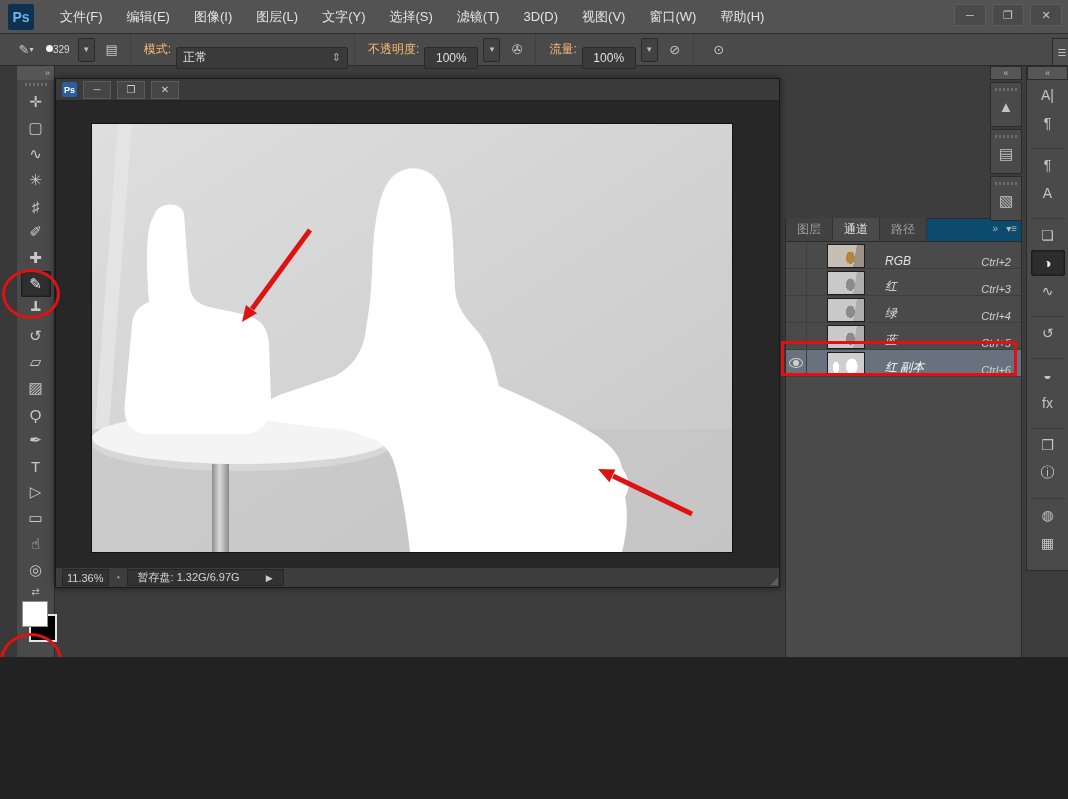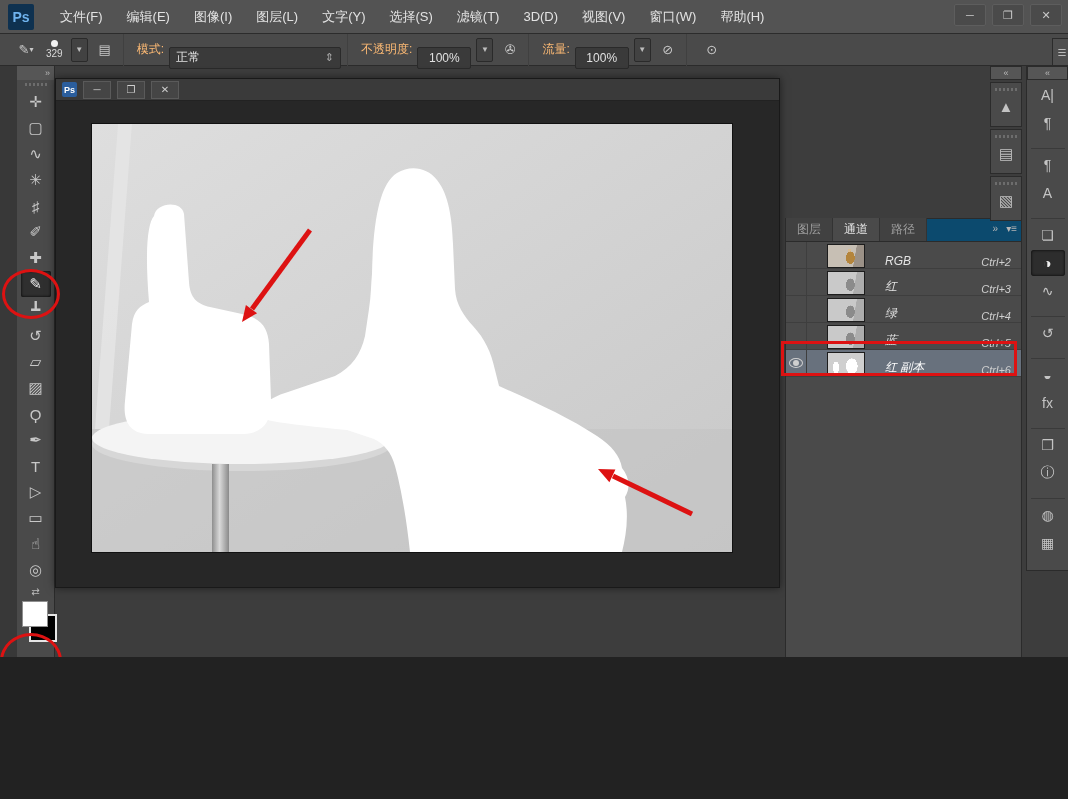--- a/index.html
+++ b/index.html
@@ -14,21 +14,21 @@
   .menu-item{padding:16px 12px;height:34px;display:flex;align-items:center;font-size:13px;color:#e3e3e3;cursor:default;}
   #win-buttons{position:absolute;right:6px;top:4px;display:flex;gap:6px;}
   .win-btn{width:30px;height:20px;display:flex;align-items:center;justify-content:center;
            color:#c9c9c9;font-size:11px;background:#4a4a4a;border:1px solid #5d5d5d;border-radius:2px;}
   
   #optionsbar{position:absolute;left:0;top:34px;width:1068px;height:32px;background:#4a4a4a;
               border-bottom:1px solid #2b2b2b;display:flex;align-items:center;gap:7px;padding-left:8px;box-sizing:border-box;}
   .ob-group{display:flex;align-items:center;gap:5px;padding:0 6px;height:32px;border-right:1px solid #404040;}
   .ob-btn{min-width:24px;height:22px;display:flex;align-items:center;justify-content:center;
           color:#c9c9c9;font-size:13px;border-radius:2px;}
-  .brush-size{display:flex;flex-direction:column;align-items:center;line-height:10px;color:#d8d8d8;font-size:10px;padding:0 3px;}
+  .brush-size{display:flex;align-items:center;line-height:10px;color:#d8d8d8;font-size:10px;padding:0 3px;}
   .dot{width:7px;height:7px;border-radius:50%;background:#f3f3f3;margin-bottom:2px;}
   .field{background:#3a3a3a;border:1px solid #2a2a2a;height:20px;display:flex;align-items:center;
          padding:0 6px;color:#e0e0e0;border-radius:2px;margin-top:16px;}
   .field.wide{width:158px;justify-content:space-between;}
   .field.num{width:40px;justify-content:center;}
   .spin{color:#a9a9a9;font-size:11px;}
   .drop-btn{width:15px;height:22px;background:#424242;border:1px solid #2a2a2a;color:#bdbdbd;
             display:flex;align-items:center;justify-content:center;font-size:8px;border-radius:2px;}
   .ob-label{color:#fdba74;font-size:12px;}
   #ob-right{position:absolute;right:-4px;top:38px;width:18px;height:26px;background:#4f4f4f;
@@ -292,20 +292,29 @@
         <g>
           <line x1="218" y1="106" x2="160" y2="185" stroke="#dd1212" stroke-width="5"></line>
           <polygon points="150,198 153.9,181 165.1,189.2" fill="#dd1212"></polygon>
         </g>
         <g>
           <line x1="600" y1="390" x2="521" y2="352" stroke="#dd1212" stroke-width="5"></line>
           <polygon points="506,345 523.4,345.6 517.4,358.2" fill="#dd1212"></polygon>
         </g>
       </svg>
     </div>
+    <div id="doc-statusbar">
+      <div id="zoom-field">11.36%</div>
+      <span id="status-icon">◔</span>
+      <div id="scratch-field">
+        <span>暂存盘: 1.32G/6.97G</span>
+        <span id="scratch-arrow">▶</span>
+      </div>
+      <div id="doc-resize-grip">◢</div>
+    </div>
   </div>
 
   <div id="channels-panel">
     <div id="chan-tabs">
 
         <div class="tab">图层</div>
 
         <div class="tab active">通道</div>
 
         <div class="tab">路径</div>

